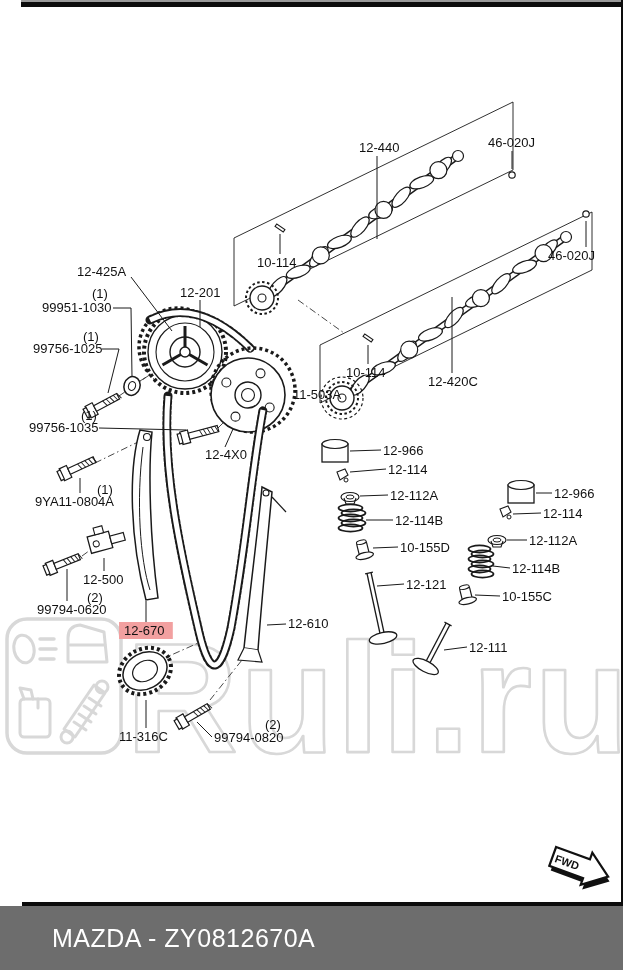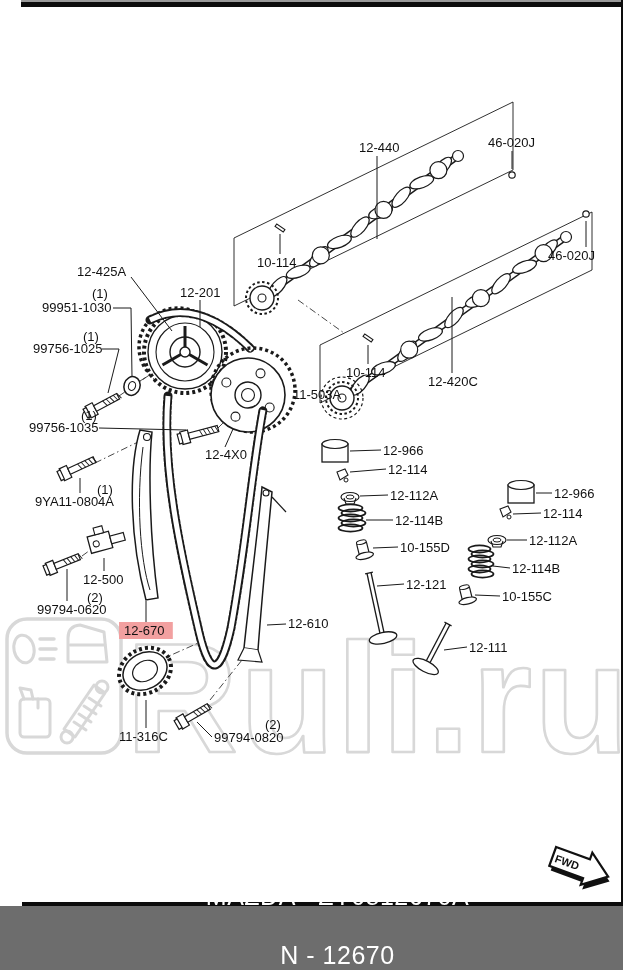--- a/index.html
+++ b/index.html
@@ -5,22 +5,22 @@
   html,body{margin:0;padding:0;background:#fff;}
   .stage{position:relative;width:623px;height:970px;background:#fff;overflow:hidden;
          font-family:"Liberation Sans",sans-serif;}
   #art{position:absolute;left:0;top:0;}
   svg text{font-family:"Liberation Sans",sans-serif;}
   .topbar{position:absolute;left:21px;right:0;top:0;height:5px;background:#0c0c0c;
           border-top:2px solid #9a9a9a;}
   .rightedge{position:absolute;right:0;top:0;width:2px;height:903px;background:#0c0c0c;}
   .botline{position:absolute;left:22px;right:0;top:902px;height:4px;background:#0c0c0c;}
   .footer{position:absolute;left:0;right:0;top:906px;height:64px;
-          display:flex;align-items:center;justify-content:flex-end;gap:30px;
-          padding-left:52px;font-size:25px;letter-spacing:.5px;white-space:nowrap;flex-direction:column;}
+          display:flex;align-items:center;justify-content:space-between;gap:30px;
+          padding-left:52px;font-size:25px;letter-spacing:.5px;white-space:nowrap;}
 </style>
 </head>
 <body>
 
 <div class="stage">
 
   <svg id="art" width="623" height="906" viewBox="0 0 623 906">
 
     <g id="wm" stroke="#d8d8d8" fill="none" stroke-width="3" stroke-linecap="round" stroke-linejoin="round">
       <rect x="7" y="619" width="114" height="134" rx="20" stroke-width="3.5"></rect>
@@ -313,15 +313,14 @@
       <text x="-25" y="4.5" font-size="11" font-weight="bold" fill="#111">FWD</text>
     </g>
   </svg>
 
   <div class="topbar"></div>
   <div class="rightedge"></div>
   <div class="botline"></div>
 
   <div class="footer" style="background: rgb(109, 109, 109); color: rgb(255, 255, 255);">
     <span>MAZDA - ZY0812670A</span>
-    <span>N - 12670</span>
   </div>
 </div>
 
 </body></html>

